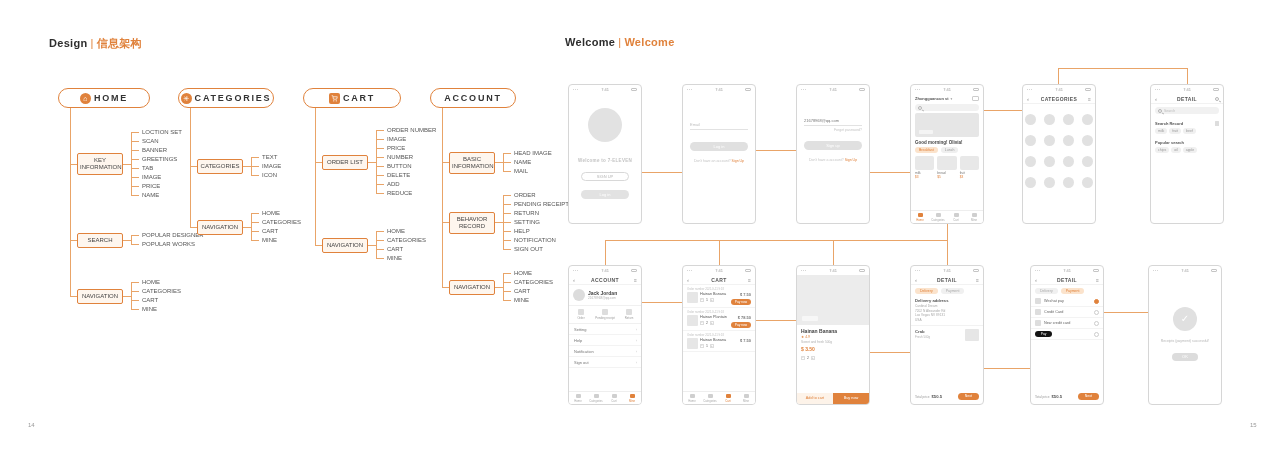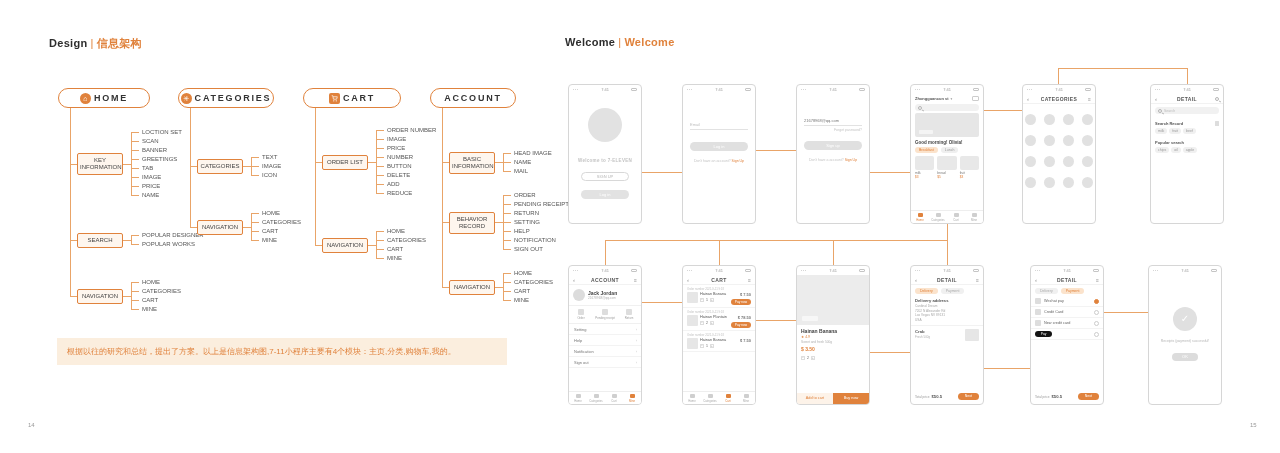--- a/index.html
+++ b/index.html
@@ -304,21 +304,20 @@
         <i class="hc"></i>
       <div class="leaves">
           <span class="leaf">HOME</span>
           <span class="leaf">CATEGORIES</span>
           <span class="leaf">CART</span>
           <span class="leaf">MINE</span>
         </div>
     </div>
   </div>
 
-  <div class="note">根据以往的研究和总结，提出了方案。以上是信息架构图,7-11小程序主要有4个模块：主页,分类,购物车,我的。</div>
   <div class="pagenum" style="left:28px;top:422px">14</div>
 
   <div class="pheader" style="left:565px;top:36px">
     <span>Welcome</span><span class="div">|</span><span class="sub">Welcome</span>
   </div>
 
   <i class="fl" style="left:642px;top:172px;width:40px;height:1px"></i>
   <i class="fl" style="left:756px;top:150px;width:40px;height:1px"></i>
   <i class="fl" style="left:870px;top:172px;width:40px;height:1px"></i>
   <i class="fl" style="left:984px;top:110px;width:38px;height:1px"></i>

